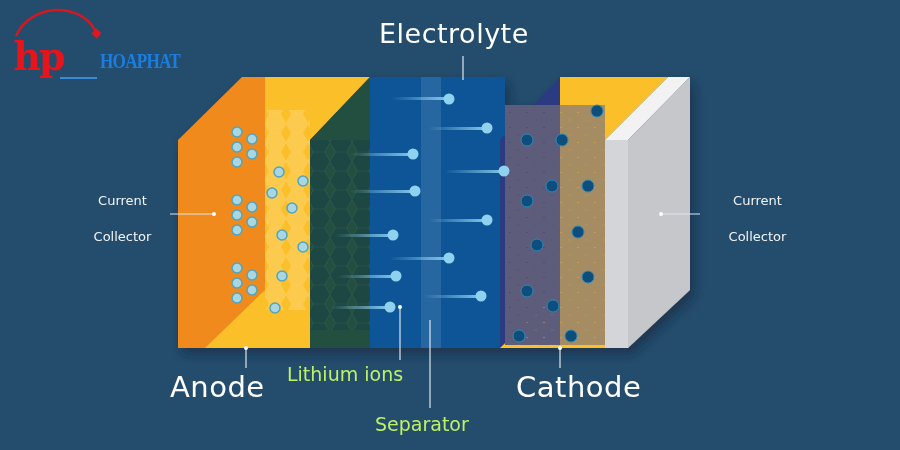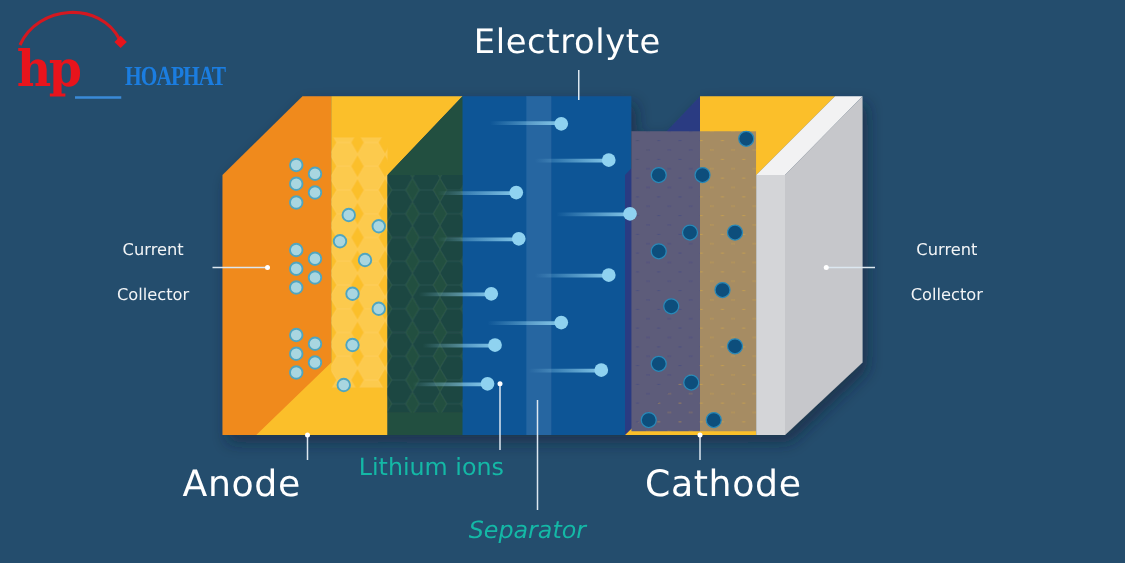--- a/index.html
+++ b/index.html
@@ -1,21 +1,21 @@
 <!DOCTYPE html>
 <html><head>
 <meta charset="utf-8">
 <style>
   html, body { margin: 0; padding: 0; }
   body { width: 900px; height: 450px; background: #244d6d; overflow: hidden; position: relative; font-family: "DejaVu Sans", sans-serif; }
   svg { position: absolute; left: 0; top: 0; }
   .lbl { position: absolute; color: #ffffff; white-space: nowrap; }
   .lbl-small { font-size: 13px; line-height: 36px; text-align: center; color: #f2f4f6; }
   .lbl-big { font-size: 29px; font-weight: normal; letter-spacing: 0.5px; }
-  .lbl-mid { font-size: 19px; color: #14b8a6; }
+  .lbl-mid { font-size: 19px; color: #bef264; }
   .logo-hp { position: absolute; left: 12px; top: 36px; font-family: "DejaVu Serif", serif; font-weight: bold; color: #e8141c; font-size: 40px; letter-spacing: -2px; line-height: 40px; transform: scaleX(0.95); }
   .logo-name { position: absolute; left: 100px; top: 48px; font-family: "Liberation Serif", serif; font-weight: bold; color: #1b7de0; font-size: 22px; letter-spacing: -1px; transform: scaleX(0.78); transform-origin: left; }
 </style>
 </head>
 <body>
 
 <svg width="120" height="60" style="left:0;top:0">
   <path d="M16 36 C 30 4, 80 0, 96 32" fill="none" stroke="#d41820" stroke-width="2.5"></path>
   <rect x="93" y="30" width="7" height="7" fill="#e8141c" transform="rotate(45 96.5 33.5)"></rect>
   <line x1="60" y1="78" x2="96" y2="78" stroke="#3a8ad8" stroke-width="2"></line>
@@ -196,16 +196,16 @@
 <div class="lbl lbl-small" style="left:70px;top:183px;width:105px;">
   <div>Current</div>
   <div>Collector</div>
 </div>
 
 <div class="lbl lbl-small" style="left:705px;top:183px;width:105px;">
   <div>Current</div>
   <div>Collector</div>
 </div>
 
-<div class="lbl lbl-big" style="left:146px;top:370px;">Anode</div>
+<div class="lbl lbl-big" style="left:170px;top:370px;">Anode</div>
 <div class="lbl lbl-mid" style="left:287px;top:363px;">Lithium ions</div>
-<div class="lbl lbl-mid" style="left:375px;top:413px;font-style:italic;">Separator</div>
+<div class="lbl lbl-mid" style="left:375px;top:413px;">Separator</div>
 <div class="lbl lbl-big" style="left:516px;top:370px;">Cathode</div>
 
 </body></html>

